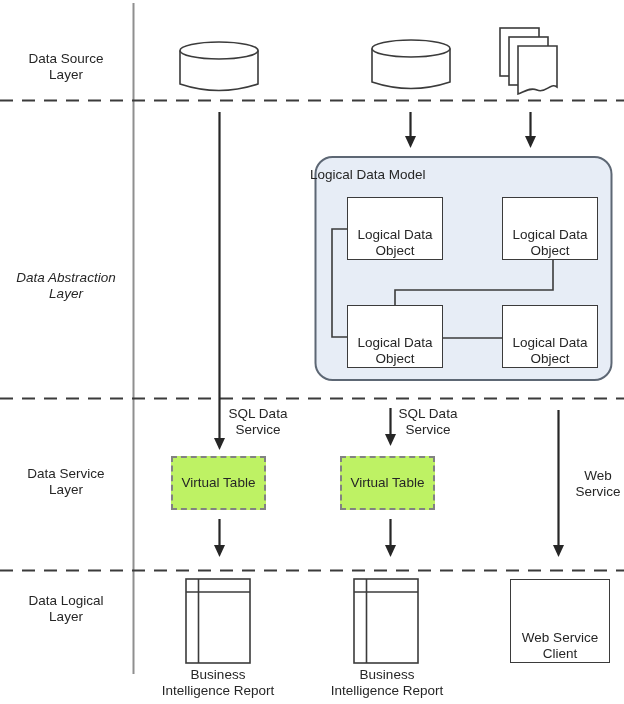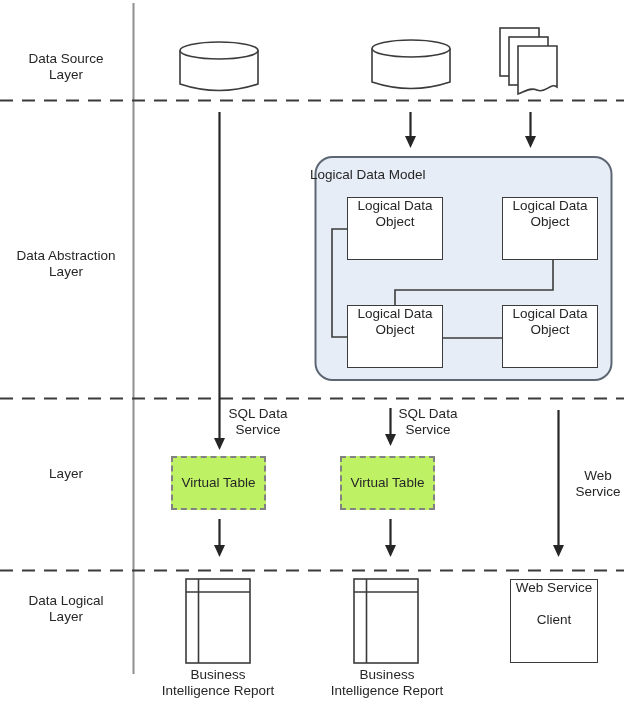--- a/index.html
+++ b/index.html
@@ -13,21 +13,21 @@
     position:relative;background:var(--background);
     font-family:"Liberation Sans",sans-serif;color:var(--text);
     font-size:13.5px;line-height:16px;overflow:hidden;
   }
   #diagram-svg{position:absolute;left:0;top:0;z-index:0;}
   .abs{position:absolute;z-index:1;}
   .layer-label{width:120px;left:6px;text-align:center;}
   .layer-label span{display:block;}
   .node-box{
     background:#fff;border:1.6px solid var(--line);
-    display:flex;flex-direction:column;align-items:center;justify-content:flex-start;
+    display:flex;flex-direction:column;align-items:center;justify-content:flex-end;
     text-align:center;
   }
   .node-box span{display:block;}
   .dashed-box{
     background:#bef264;border:2px dashed var(--dashed-box-border);
     display:flex;align-items:center;justify-content:center;text-align:center;
   }
   .small-label{text-align:center;}
   .small-label span{display:block;}
   .model-title{white-space:nowrap;}
@@ -111,25 +111,26 @@
     <rect class="shape" x="354" y="579" width="64" height="84"></rect>
     <line class="conn" x1="354" y1="592" x2="418" y2="592"></line>
     <line class="conn" x1="366.5" y1="579" x2="366.5" y2="663"></line>
   </g>
 </svg>
 
 <div class="abs layer-label" style="top:51px;">
   <span>Data Source</span>
   <span>Layer</span>
 </div>
-<div class="abs layer-label" style="top:248px;">
+<div class="abs layer-label" style="top:270px;font-style:italic;">
   <span>Data Abstraction</span>
   <span>Layer</span>
 </div>
 <div class="abs layer-label" style="top:466px;">
+  <span>Data Service</span>
   <span>Layer</span>
 </div>
 <div class="abs layer-label" style="top:593px;">
   <span>Data Logical</span>
   <span>Layer</span>
 </div>
 
 <div class="abs model-title" style="left:310px;top:167px;">Logical Data Model</div>
 
 <div class="abs node-box" style="left:347px;top:197px;width:96px;height:63px;">
@@ -163,21 +164,21 @@
   <span>Service</span>
 </div>
 
 <div class="abs dashed-box" style="left:171px;top:456px;width:95px;height:54px;">
   <span>Virtual Table</span>
 </div>
 <div class="abs dashed-box" style="left:340px;top:456px;width:95px;height:54px;">
   <span>Virtual Table</span>
 </div>
 
-<div class="abs node-box" style="left:510px;top:579px;width:88px;height:84px;gap:16px;">
+<div class="abs node-box" style="left:510px;top:579px;width:100px;height:84px;">
   <span>Web Service</span>
   <span>Client</span>
 </div>
 
 <div class="abs small-label" style="left:153px;top:667px;width:130px;">
   <span>Business</span>
   <span>Intelligence Report</span>
 </div>
 <div class="abs small-label" style="left:322px;top:667px;width:130px;">
   <span>Business</span>

